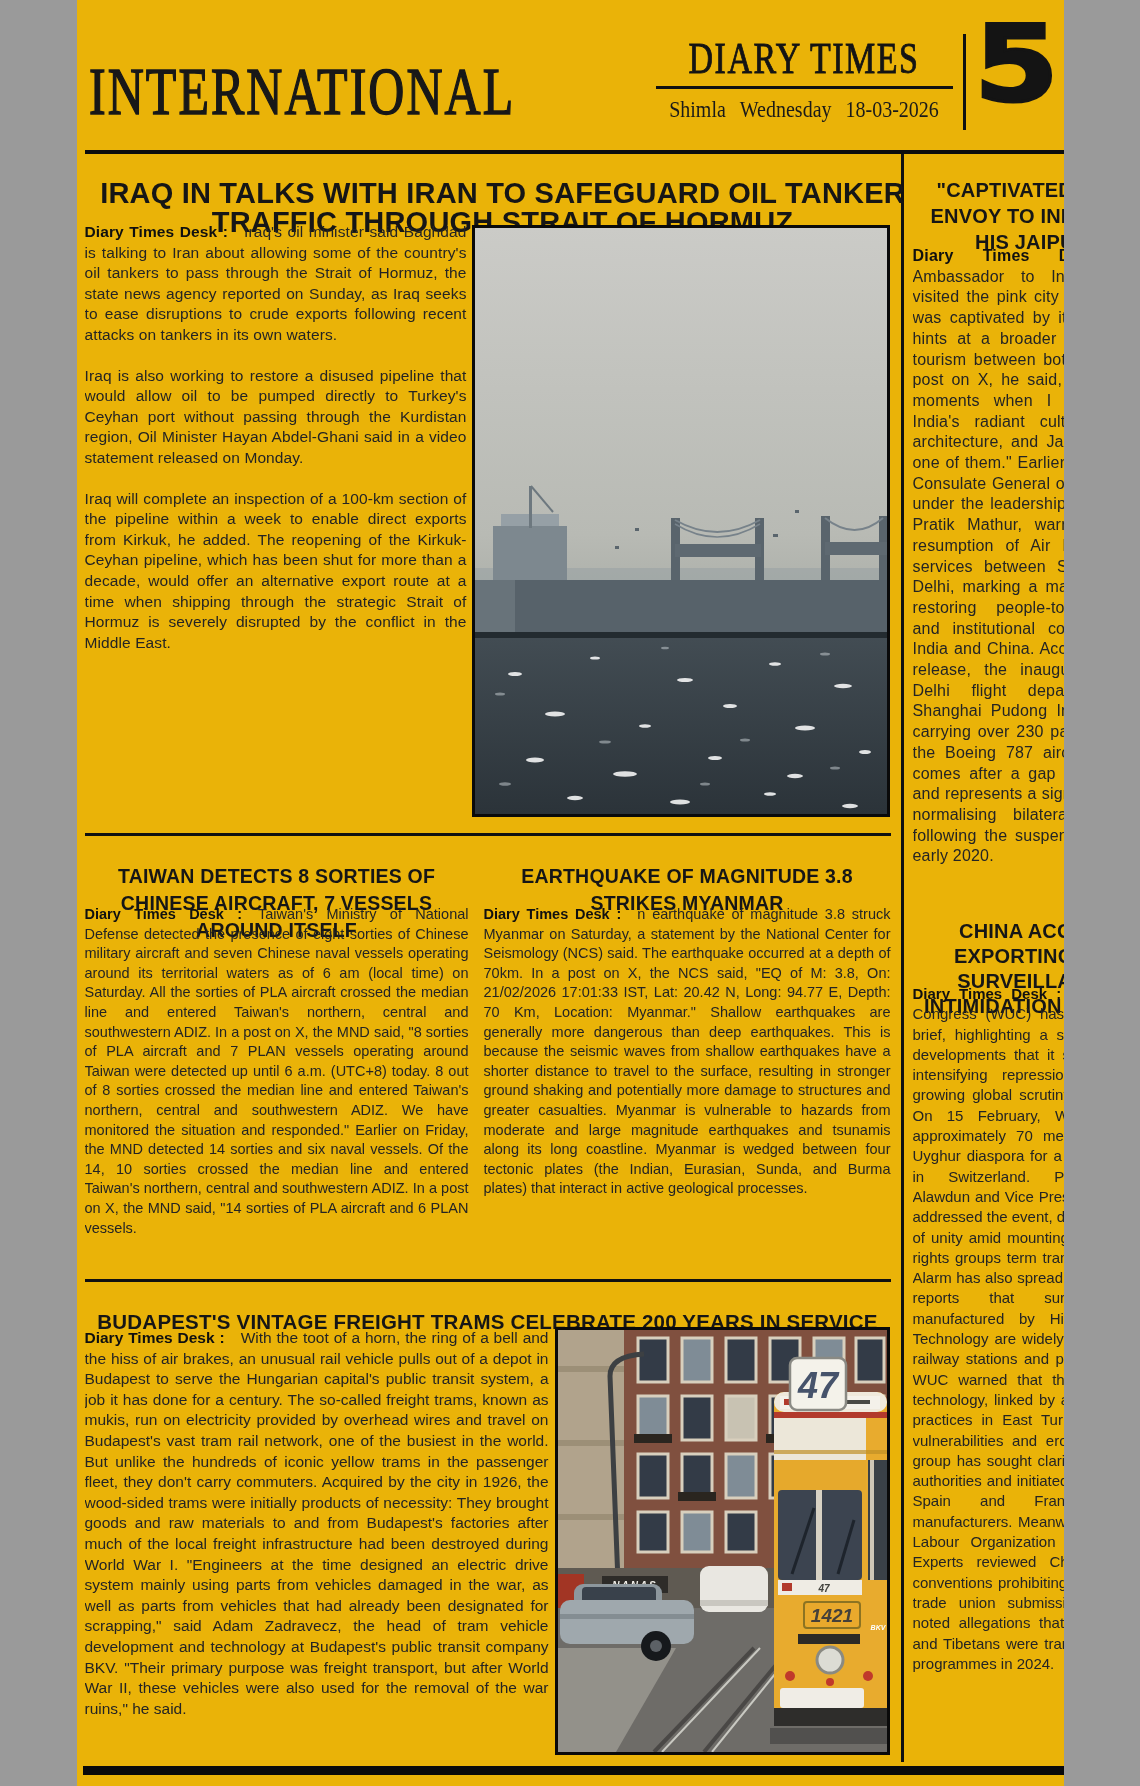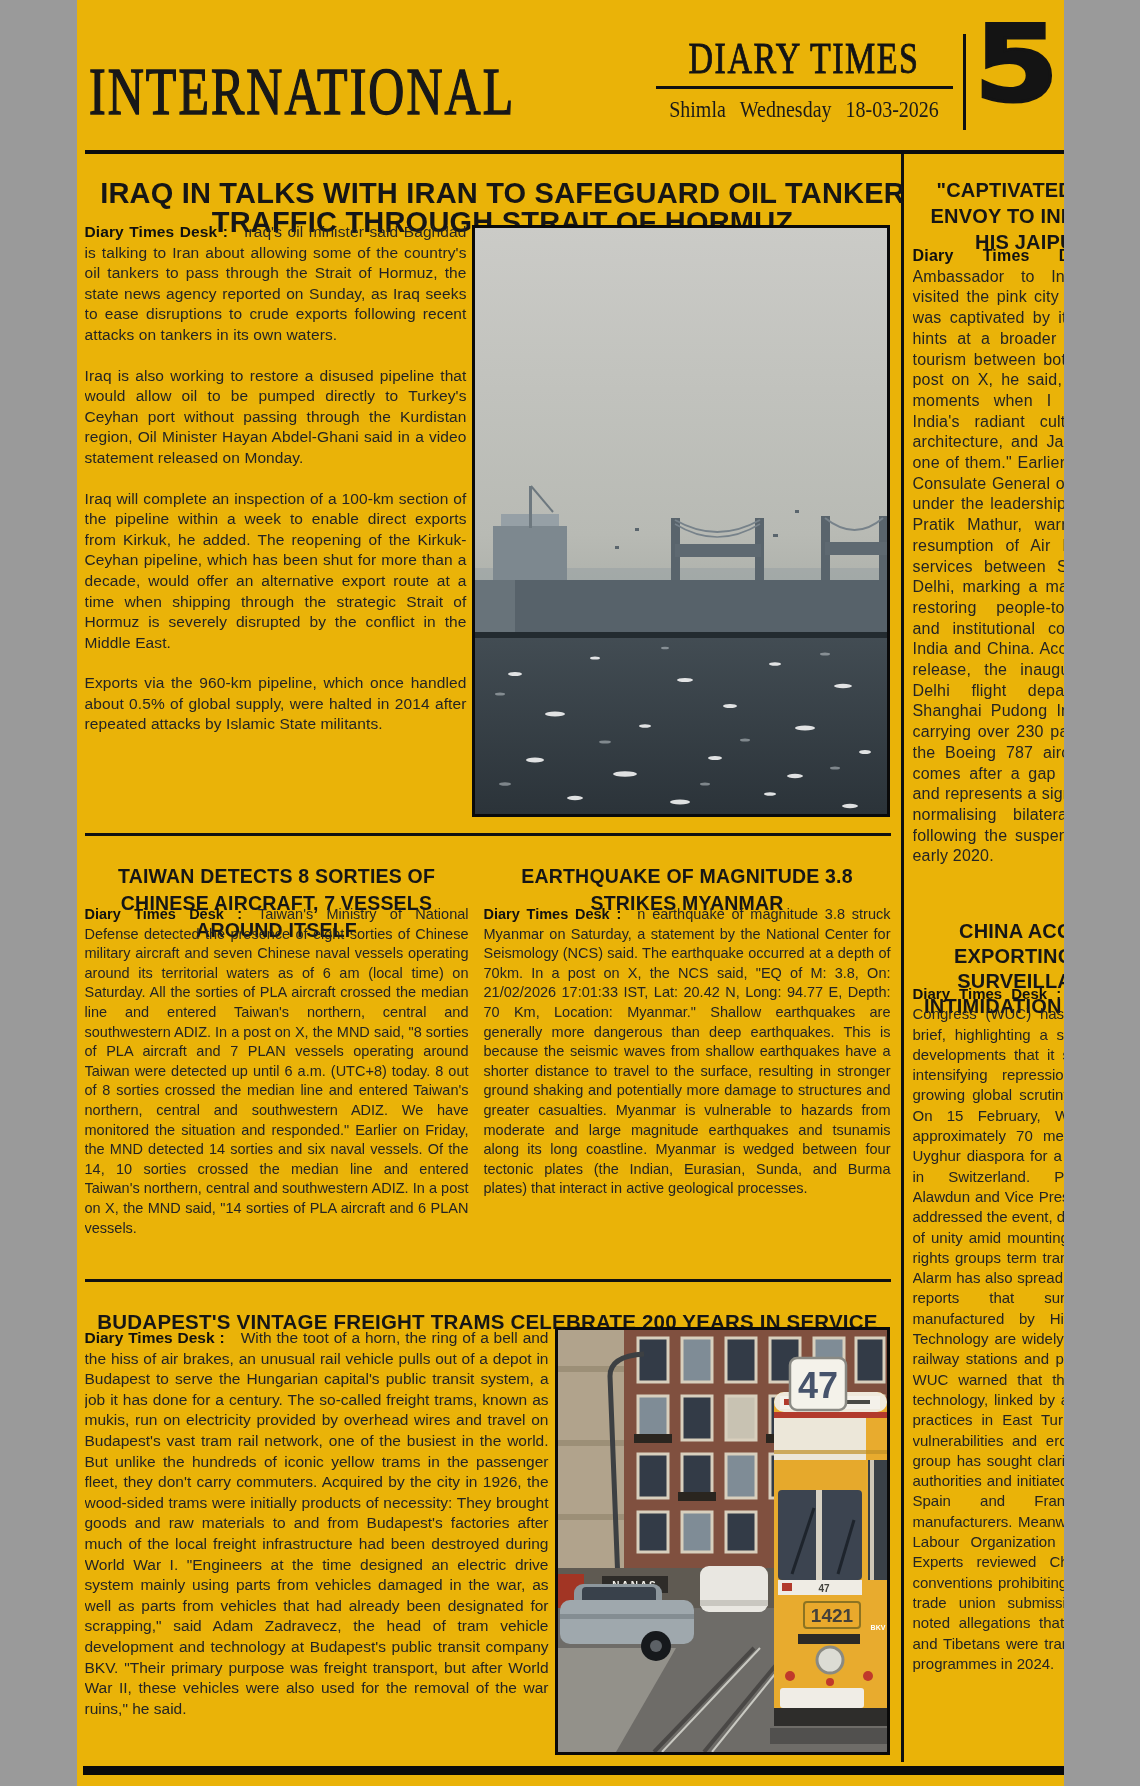--- a/index.html
+++ b/index.html
@@ -60,21 +60,21 @@
   .bt-capt       { left:836px; top:246px;  width:296px; height:648px; font-size:16px;   line-height:20.7px; letter-spacing:0.2px; }
   .bt-taiwan     { left:8px;   top:905px;  width:384px; height:368px; font-size:14.5px; line-height:19.6px; }
   .bt-earthquake { left:407px; top:905px;  width:407px; height:368px; font-size:14.5px; line-height:19.6px; }
   .bt-uyghur     { left:836px; top:984px;  width:296px; height:776px; font-size:15px;   line-height:20.3px; }
   .bt-budapest   { left:8px;   top:1328px; width:464px; height:428px; font-size:15.5px; line-height:20.6px; }
 
   
   .photo { border:3px solid #0a0a0a; box-sizing:border-box; background:#cfcfcb; }
   .photo svg { display:block; }
   .fig-hormuz { left:395px; top:225px;  width:418px; height:592px; }
-  .fig-tram   { left:478px; top:1327px; width:335px; height:428px; }
+  .fig-tram   { left:478px; top:1327px; width:335px; height:428px;font-style:italic; }
 </style>
 </head>
 <body>
 
 <div class="page">
 
   <div class="abs section-title">INTERNATIONAL</div>
 
   <div class="abs masthead-block">
     <div class="masthead">DIARY TIMES</div>
@@ -91,21 +91,20 @@
   <div class="abs v-divider"></div>
   <div class="abs rule-mid-1"></div>
   <div class="abs rule-mid-2"></div>
   <div class="abs bottom-rule"></div>
 
   <h1 class="abs headline hl-hormuz">IRAQ IN TALKS WITH IRAN TO SAFEGUARD OIL TANKER TRAFFIC THROUGH STRAIT OF HORMUZ</h1>
   <div class="abs body-text bt-hormuz">
     <p><span class="byline">Diary Times Desk :</span><span>Iraq's oil minister said Baghdad is talking to Iran about allowing some of the country's oil tankers to pass through the Strait of Hormuz, the state news agency reported on Sunday, as Iraq seeks to ease disruptions to crude exports following recent attacks on tankers in its own waters.</span></p>
     <p>Iraq is also working to restore a disused pipeline that would allow oil to be pumped directly to Turkey's Ceyhan port without passing through the Kurdistan region, Oil Minister Hayan Abdel-Ghani said in a video statement released on Monday.</p>
     <p>Iraq will complete an inspection of a 100-km section of the pipeline within a week to enable direct exports from Kirkuk, he added. The reopening of the Kirkuk-Ceyhan pipeline, which has been shut for more than a decade, would offer an alternative export route at a time when shipping through the strategic Strait of Hormuz is severely disrupted by the conflict in the Middle East.</p>
-    <p>Exports via the 960-km pipeline, which once handled about 0.5% of global supply, were halted in 2014 after repeated attacks by Islamic State militants.</p>
   </div>
 
   <div class="abs photo fig-hormuz">
     <svg width="412" height="586" viewBox="0 0 412 586">
       <defs>
         <linearGradient id="sky" x1="0" y1="0" x2="0" y2="1">
           <stop offset="0" stop-color="#cbcbc7"></stop>
             <stop offset="0.85" stop-color="#b8bab4"></stop>
             <stop offset="1" stop-color="#aeb1ab"></stop>
         </linearGradient>

